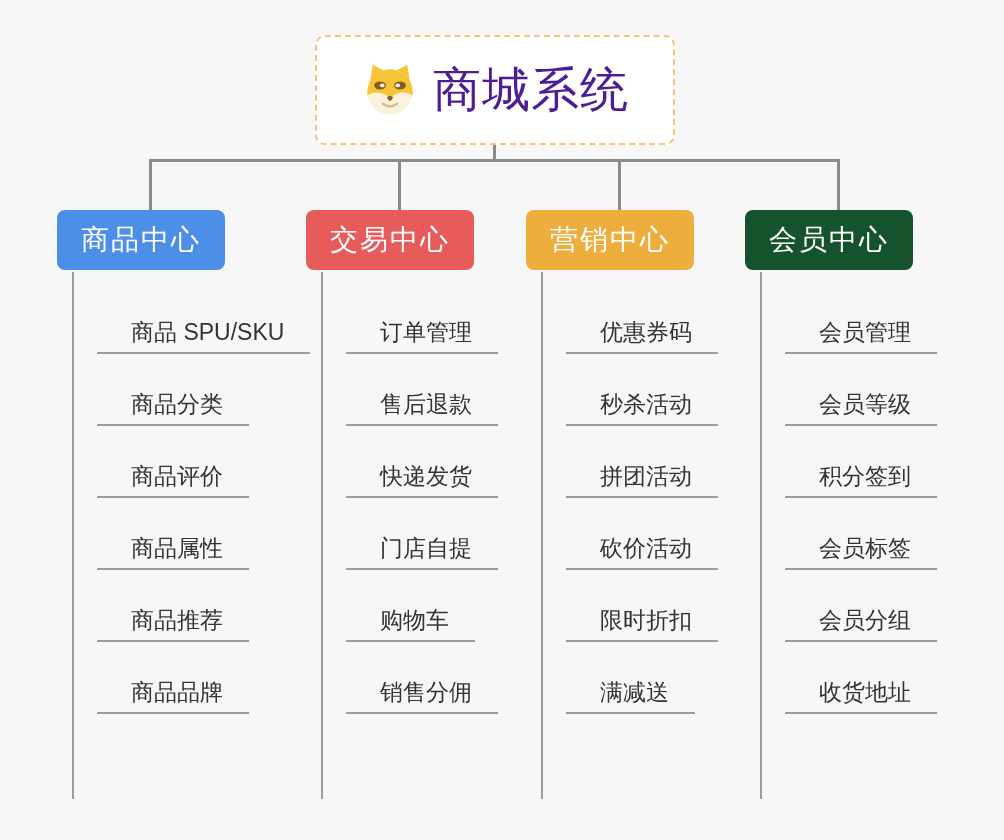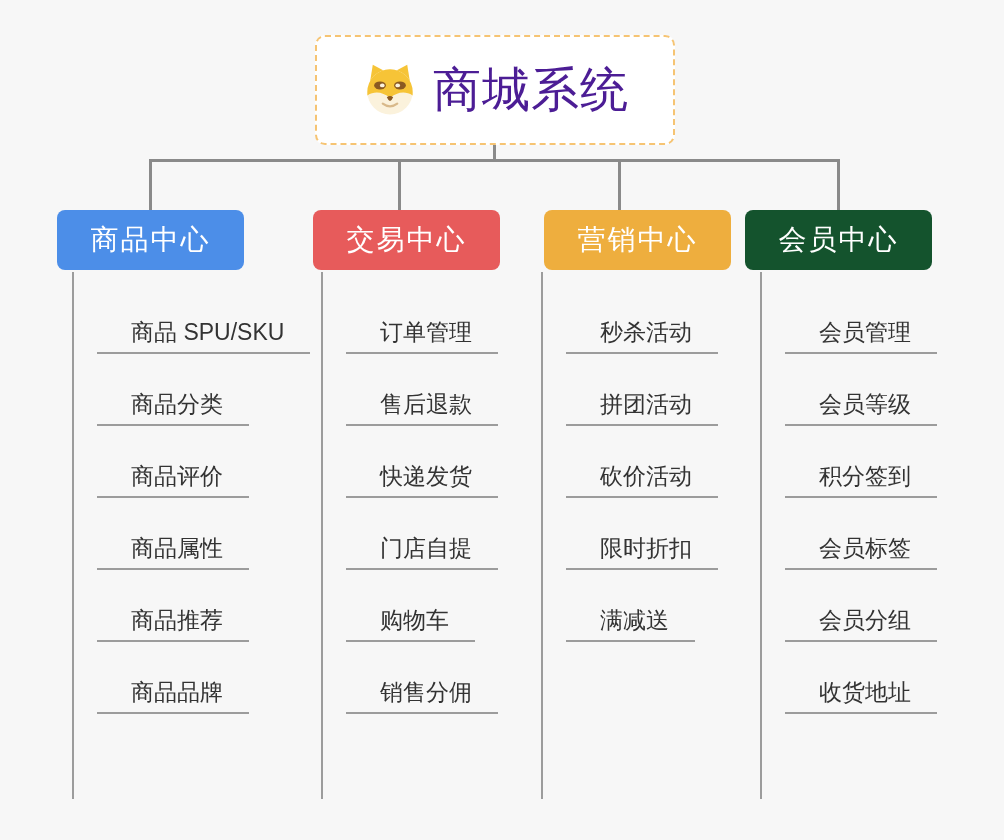--- a/index.html
+++ b/index.html
@@ -38,36 +38,36 @@
     line-height: 1;
     color: #F0B04E;
     letter-spacing: 1px;
     white-space: nowrap;
   }
   .root-icon { width: 58px; height: 58px; flex: 0 0 auto; }
   
   .branch-node {
     position: absolute;
     top: 210px;
-    width: 187px; height: 60px;
+    width: 168px; height: 60px;
     border-radius: 8px;
     display: flex;
     align-items: center;
     justify-content: center;
   }
   .branch-label {
     color: #FFFFFF;
     font-size: 28px;
     letter-spacing: 2px;
     line-height: 1;
     white-space: nowrap;
   }
   .branch-1 { left: 57px; }
-  .branch-2 { left: 313px; }
-  .branch-3 { left: 544px; }
+  .branch-2 { left: 306px; }
+  .branch-3 { left: 526px; }
   .branch-4 { left: 745px; }
   
   .column {
     position: absolute;
     top: 272px;
     height: 527px;
     border-left: 2px solid #9C9C9C;
     display: flex;
     flex-direction: column;
     padding-left: 23px;
@@ -169,20 +169,23 @@
     <div class="child-slot">
         <span class="child-label">购物车</span>
       </div>
     <div class="child-slot">
         <span class="child-label">销售分佣</span>
       </div>
   </div>
 
   <div class="column column-3">
     <div class="child-slot">
+        <span class="child-label">优惠券码</span>
+      </div>
+    <div class="child-slot">
         <span class="child-label">秒杀活动</span>
       </div>
     <div class="child-slot">
         <span class="child-label">拼团活动</span>
       </div>
     <div class="child-slot">
         <span class="child-label">砍价活动</span>
       </div>
     <div class="child-slot">
         <span class="child-label">限时折扣</span>

